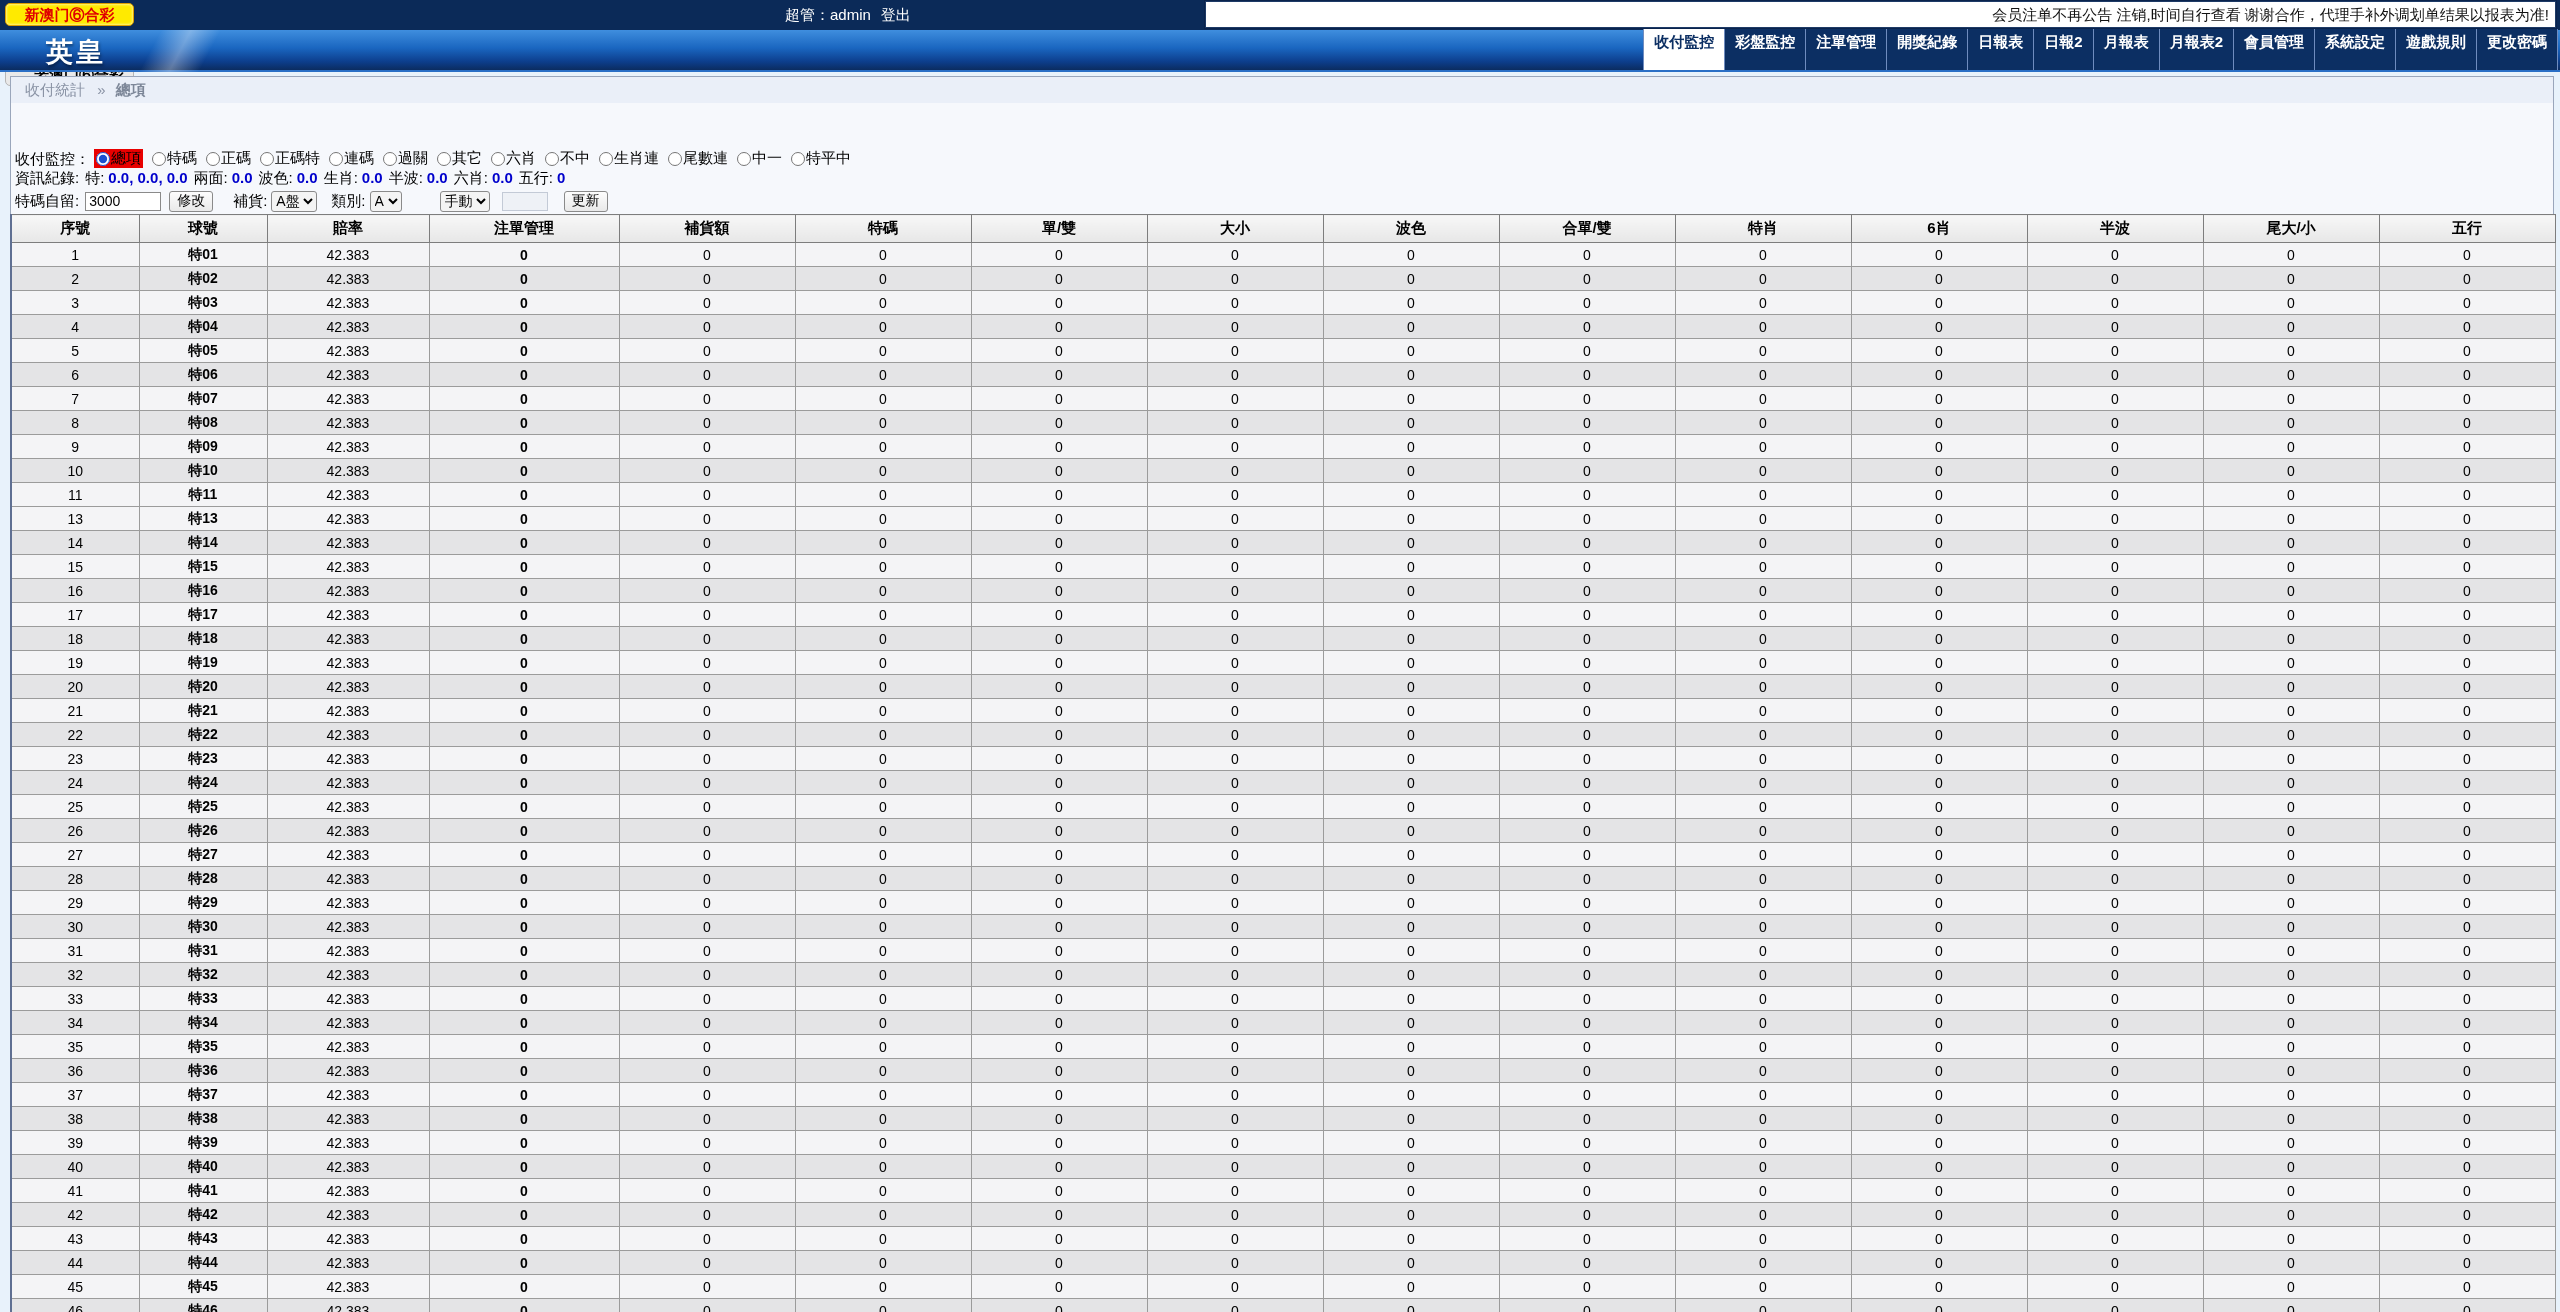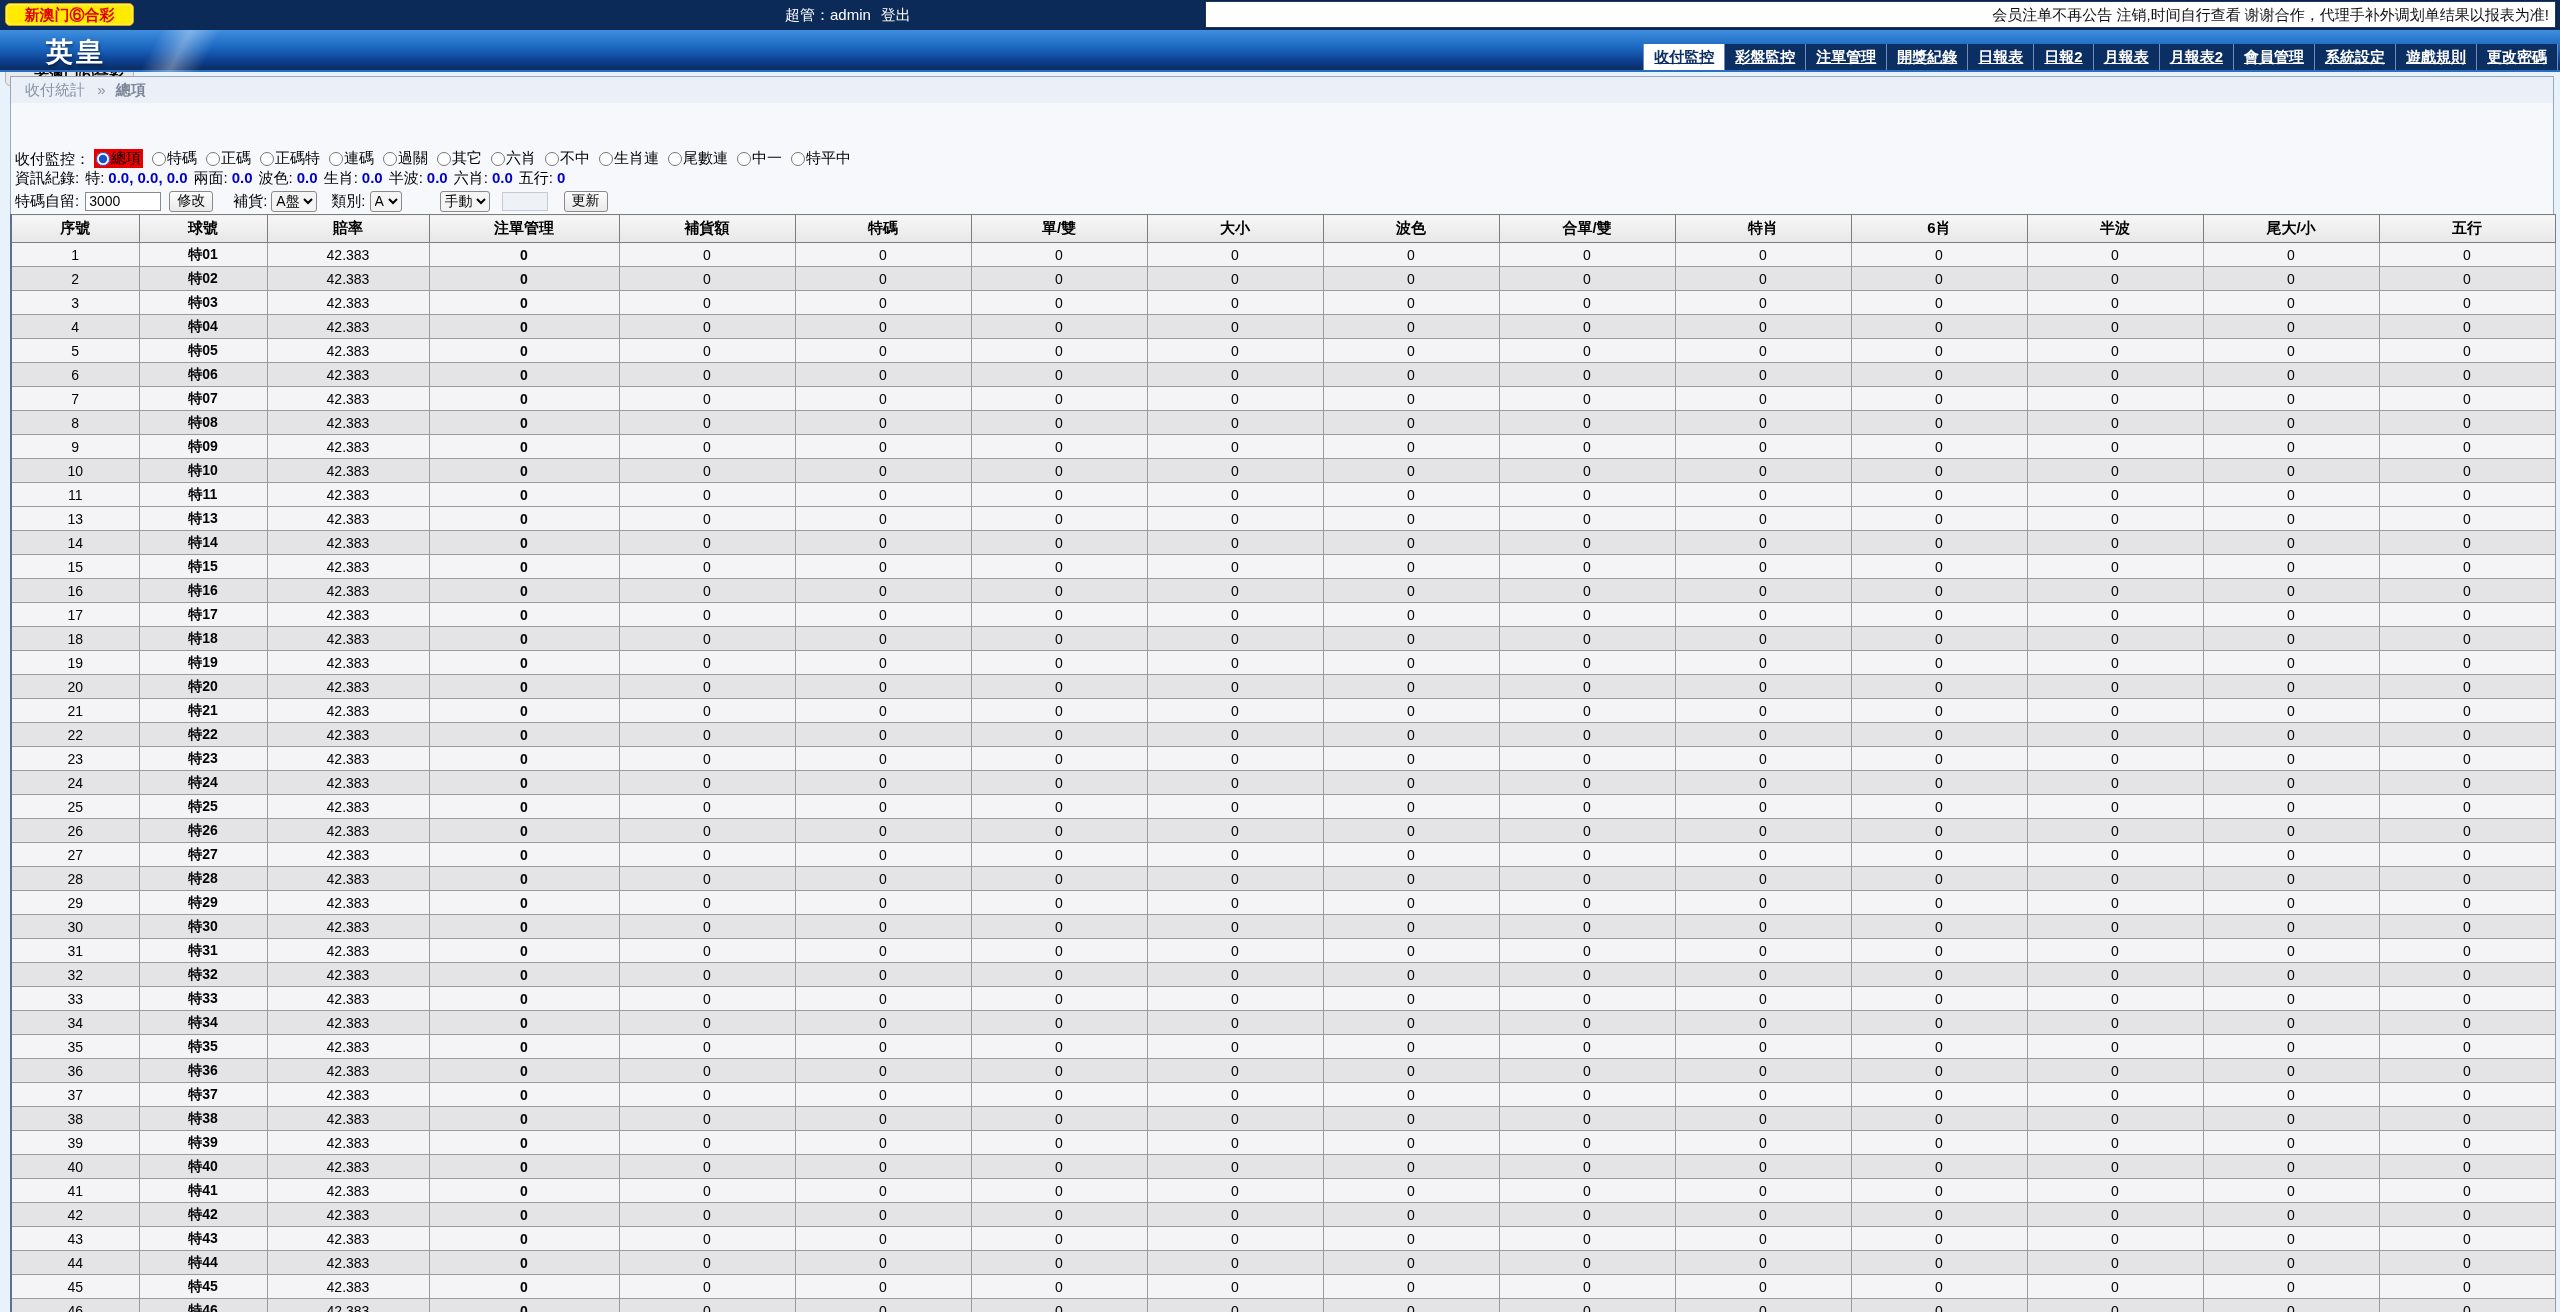--- a/index.html
+++ b/index.html
@@ -27,21 +27,21 @@
   .band { position: relative; height: 42px;
           background: linear-gradient(180deg, #3f8ede 0%, #1a66c0 45%, #0d3f8e 78%, #0b2c60 100%);
           border-bottom: 2px solid #2a6fc6; }
   .band .streak { position: absolute; left: 150px; top: 0; width: 60px; height: 42px;
                   background: linear-gradient(90deg, rgba(255,255,255,0), rgba(255,255,255,.35), rgba(255,255,255,0));
                   transform: skewX(-28deg); }
   .logo { position: absolute; left: 46px; top: 4px; font-size: 27px; font-weight: bold;
           color: #ffffff; letter-spacing: 3px; text-shadow: 1px 2px 3px rgba(0,0,0,.45); }
   .tabs { position: absolute; right: 2px; bottom: 0; display: flex; }
   .tab { background: #0c2f63; color: #ffffff; font-size: 15px; font-weight: bold;
-         padding: 4px 10px 3px; border-left: 1px solid #6f8cbf; white-space: nowrap; cursor: pointer; text-decoration: underline; }
+         padding: 4px 10px 18px; border-left: 1px solid #6f8cbf; white-space: nowrap; cursor: pointer; }
   .tab:last-child { border-right: 1px solid #6f8cbf; }
   .tab.active { background: #ffffff; color: #0c2f63; }
   .scroll-arrow { position: absolute; right: 6px; top: 76px; color: #9aa2ad; font-size: 11px; cursor: pointer; }
 
   
   .content { position: relative; padding: 4px 6px 0 10px; }
   .panel { border: 1px solid #9aa6bb; border-bottom: none; background: #f6f8fc; }
   .breadcrumb { height: 26px; line-height: 26px; background: #eaeff8; color: #8a93a5;
                 font-size: 15px; padding-left: 14px; }
   .breadcrumb b { color: #7d8798; margin-left: 6px; font-weight: bold; }

